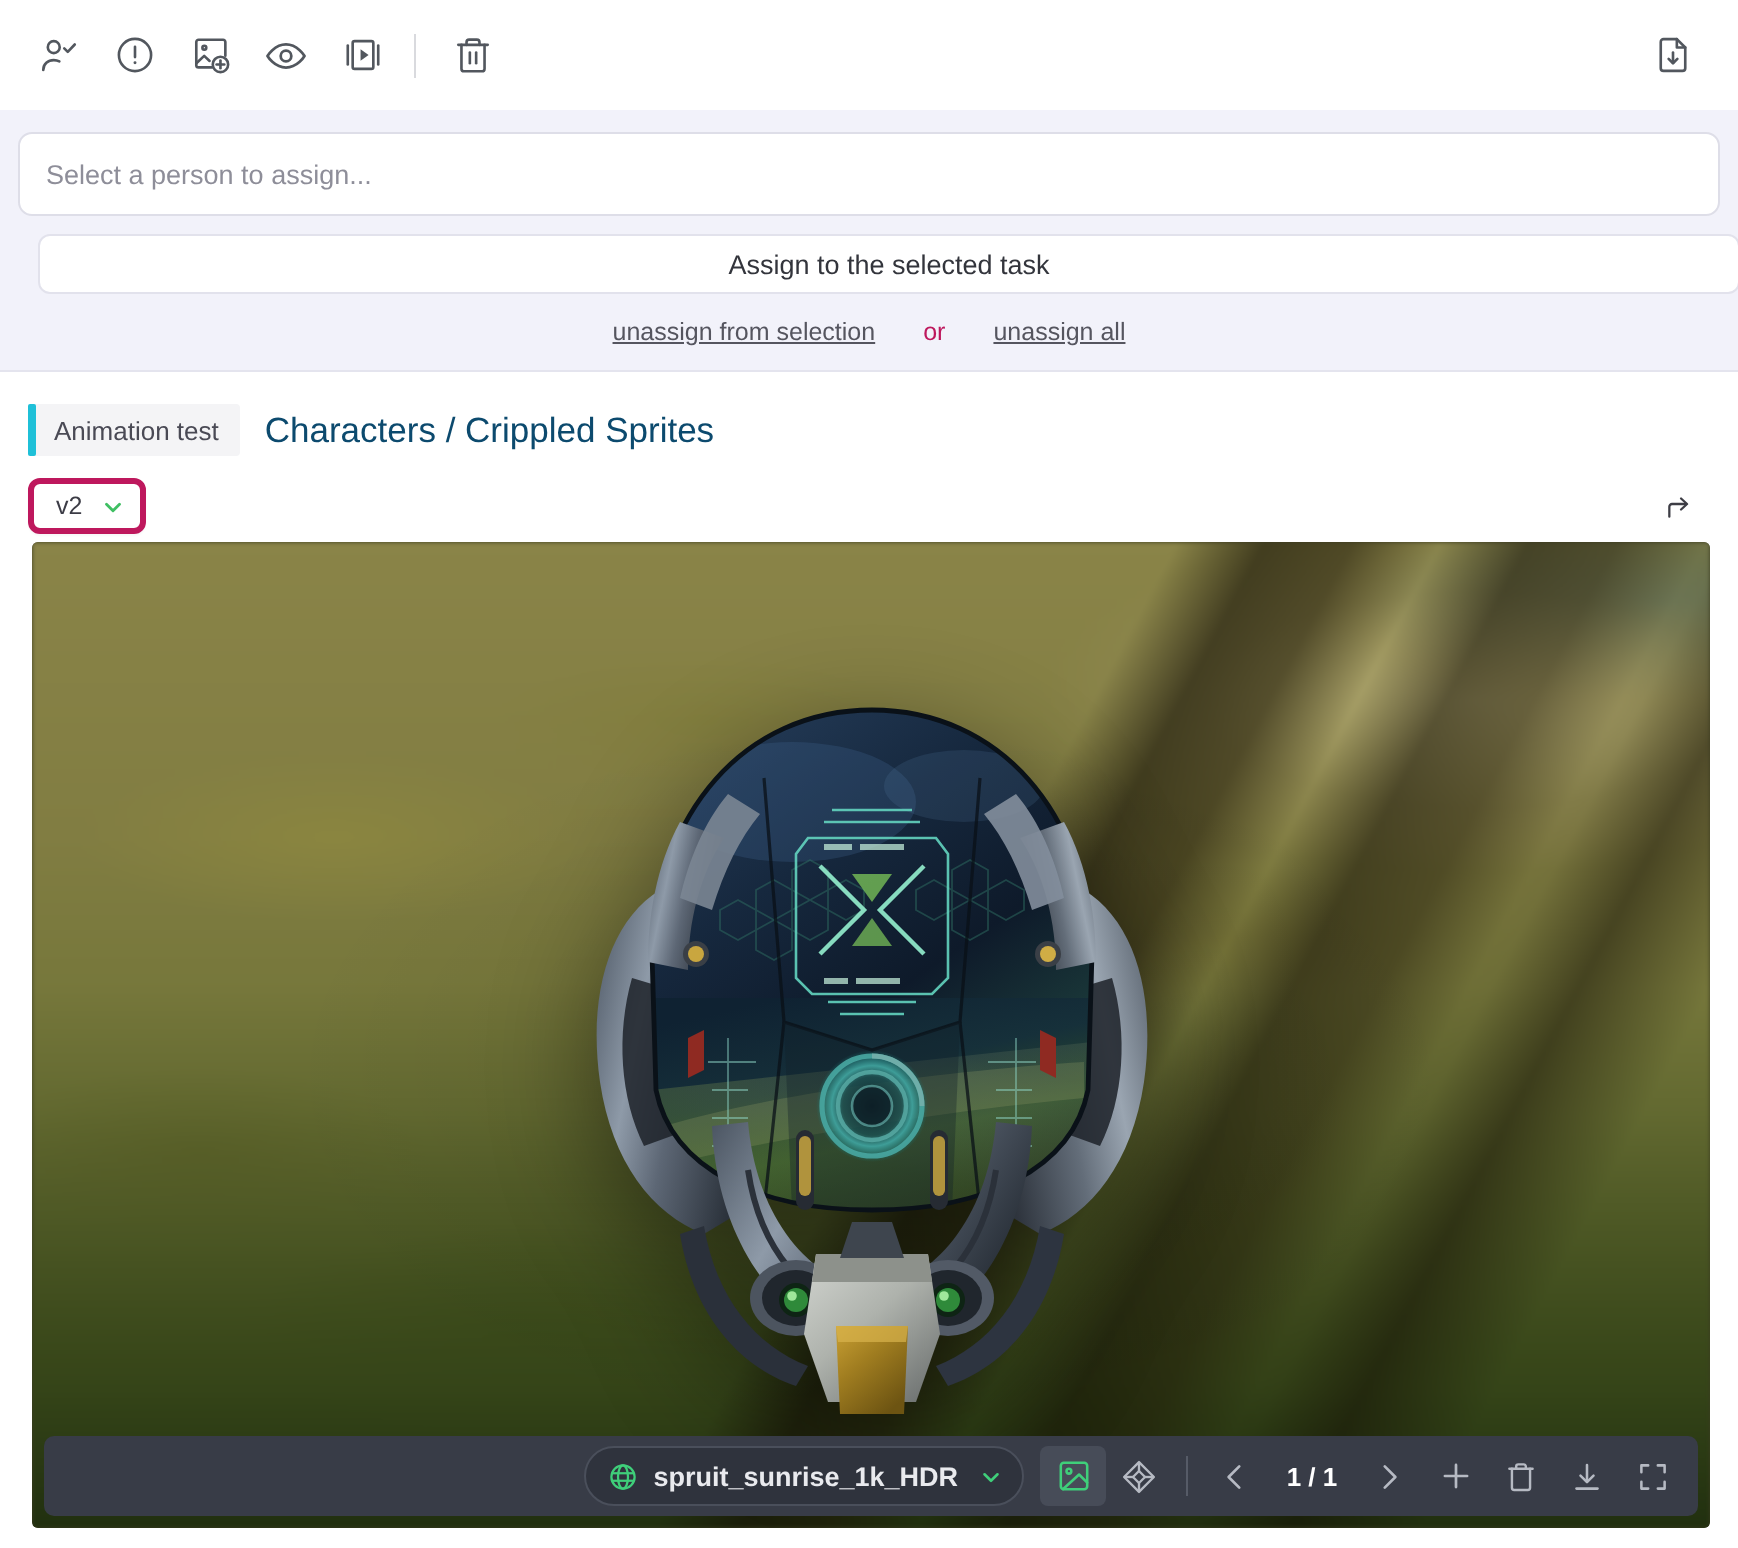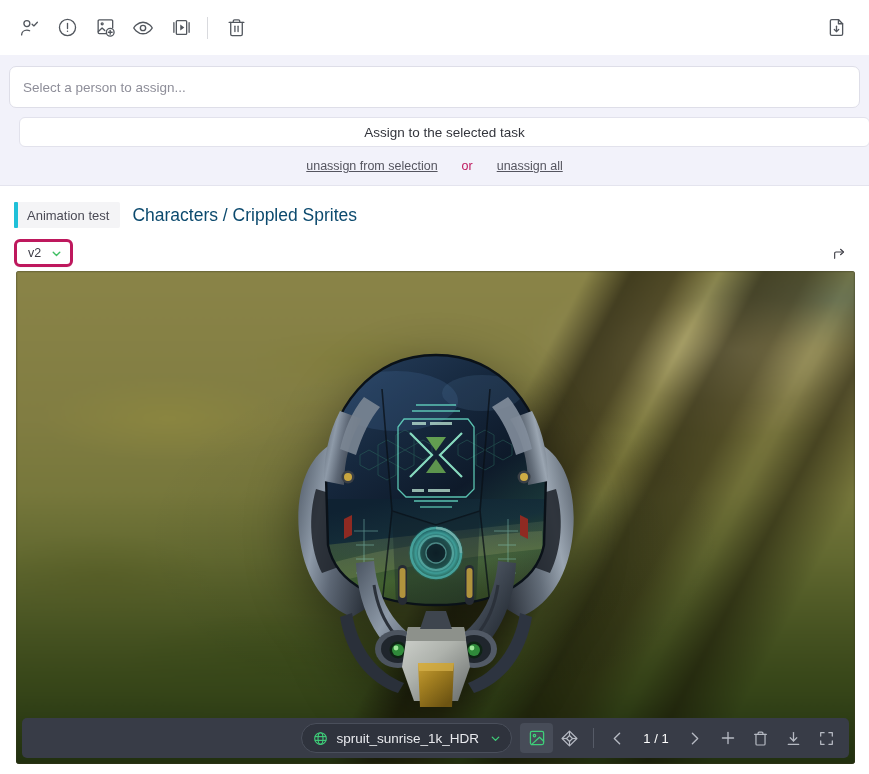--- a/index.html
+++ b/index.html
@@ -179,20 +179,21 @@
     color: #3d3d45;
     cursor: pointer;
   }
 
   
   .viewer-outer {
     flex: 1 1 auto;
     padding: 0 14px 10px 16px;
     min-height: 0;
     display: flex;
+    font-weight: bold;
   }
   .viewer {
     position: relative;
     flex: 1 1 auto;
     border-radius: 3px;
     overflow: hidden;
     background: #3a3a20;
   }
 
   

